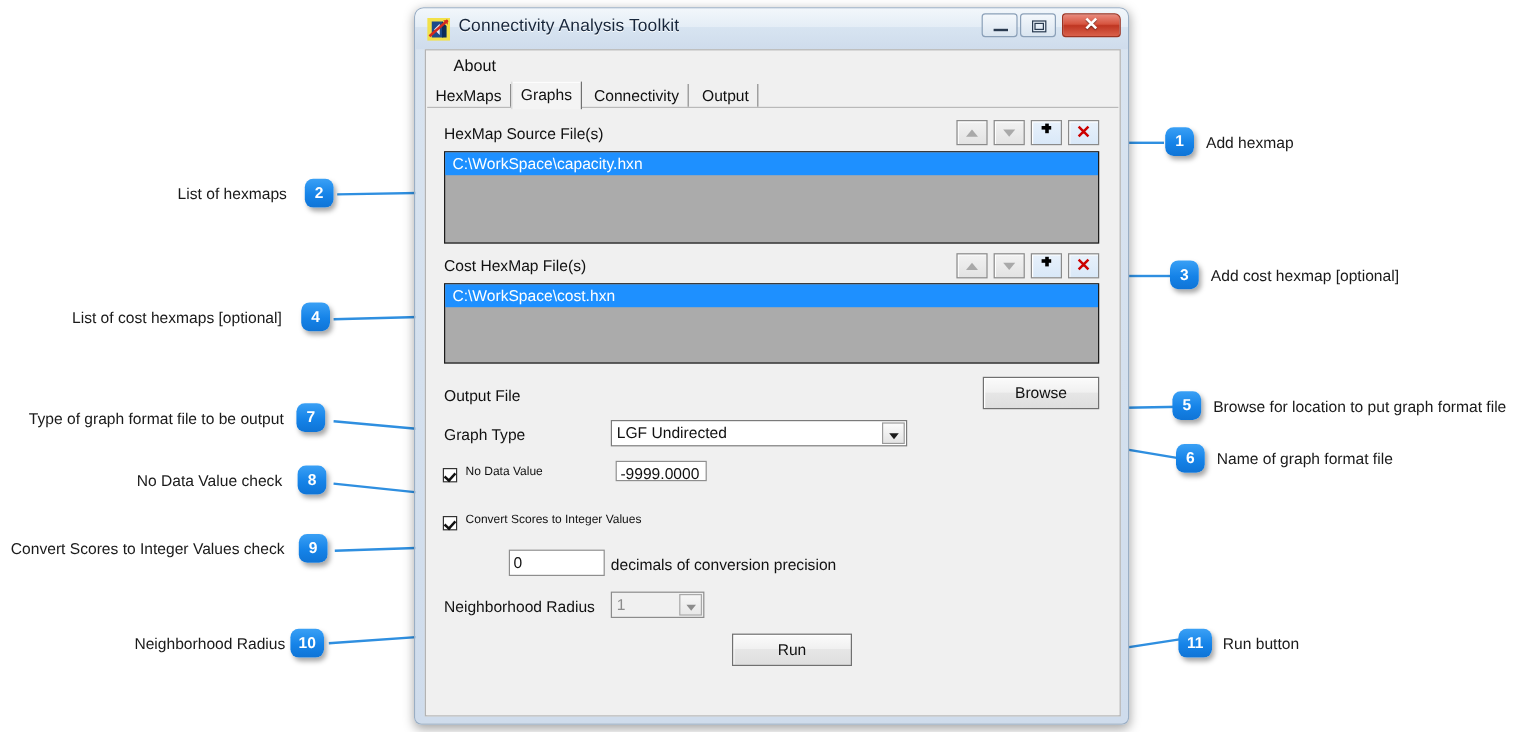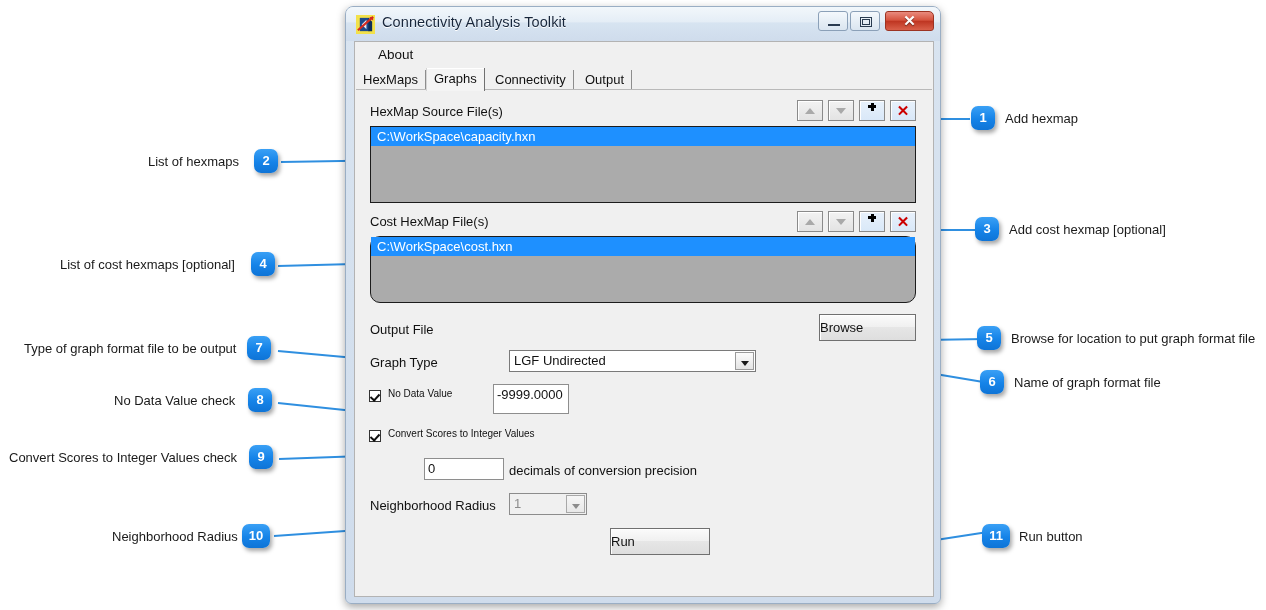--- a/index.html
+++ b/index.html
@@ -145,21 +145,21 @@
   .chkbox:after{
     content:"";position:absolute;left:2px;top:1px;width:4px;height:7px;
     border:solid #111;border-width:0 2px 2px 0;transform:rotate(42deg);
   }
   .chklabel{position:absolute;left:19px;top:0;font-size:10px;color:#111;white-space:nowrap;}
 
   .pushbtn{
     position:absolute;box-sizing:border-box;
     border:1px solid #707070;
     background:linear-gradient(to bottom,#fbfbfb 0%,#f0f0f0 48%,#e6e6e6 49%,#dedede 100%);
-    font-size:13px;color:#111;text-align:left;cursor:pointer;
+    font-size:13px;color:#111;text-align:center;cursor:pointer;
     box-shadow:inset 1px 1px 0 #ffffff;
   }
 
   
   .callout-label{
     position:absolute;font-size:13px;color:#1a1a1a;white-space:nowrap;
   }
   .badge{
     position:absolute;height:24px;min-width:24px;border-radius:7px;
     background:linear-gradient(to bottom,#3aa0f5 0%,#1583e8 55%,#0f74d6 100%);
@@ -266,38 +266,38 @@
       <div class="tinybtn dis" style="left:472px;top:121px;">
         <span class="chev down"></span>
       </div>
       <div class="tinybtn icoblue" style="left:503px;top:121px;">
         <span class="plusico"></span>
       </div>
       <div class="tinybtn icoblue" style="left:534px;top:121px;">
         <span class="xico">✕</span>
       </div>
 
-      <div class="listbox" style="left:14px;top:146px;width:546px;height:67px;border-radius:10px;">
+      <div class="listbox" style="left:14px;top:146px;width:546px;height:67px;">
         <div class="listitem">C:\WorkSpace\cost.hxn</div>
       </div>
 
       <div class="lbl" style="left:14px;top:232px;">Output File</div>
       <div class="pushbtn" style="left:463px;top:224px;width:97px;height:27px;line-height:25px;">Browse</div>
 
       <div class="lbl" style="left:14px;top:265px;">Graph Type</div>
       <div class="combobox" style="left:153px;top:260px;width:247px;height:22px;">
         <span>LGF Undirected</span>
         <span class="arrowbox"></span>
       </div>
 
       <div class="checkrow" style="left:13px;top:298px;">
         <span class="chkbox"></span>
         <span class="chklabel">No Data Value</span>
       </div>
-      <div class="textbox" style="left:137px;top:294px;width:76px;height:30px;">-9999.0000</div>
+      <div class="textbox" style="left:157px;top:294px;width:76px;height:17px;">-9999.0000</div>
 
       <div class="checkrow" style="left:13px;top:338px;">
         <span class="chkbox"></span>
         <span class="chklabel">Convert Scores to Integer Values</span>
       </div>
 
       <div class="textbox" style="left:68px;top:368px;width:80px;height:22px;">0</div>
       <div class="lbl" style="left:153px;top:373px;text-align:center;">decimals of conversion precision</div>
 
       <div class="lbl" style="left:14px;top:408px;">Neighborhood Radius</div>

